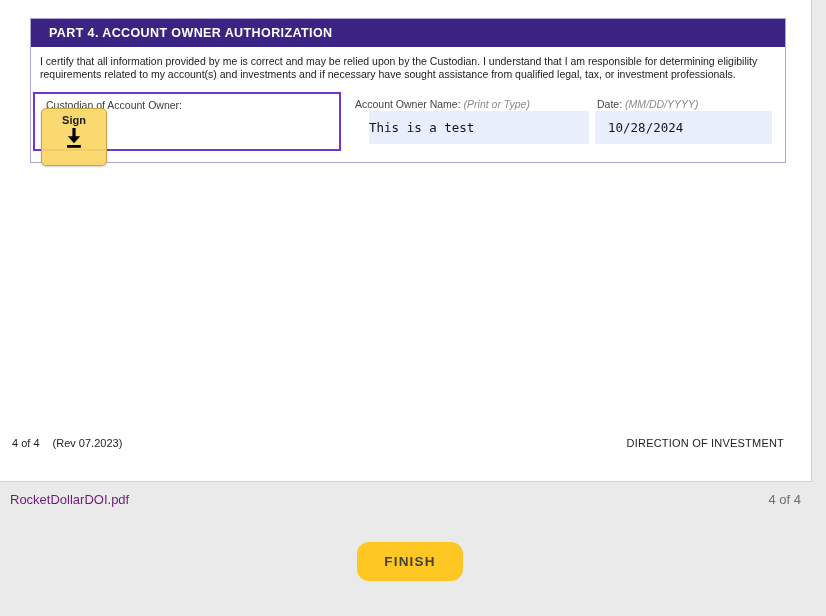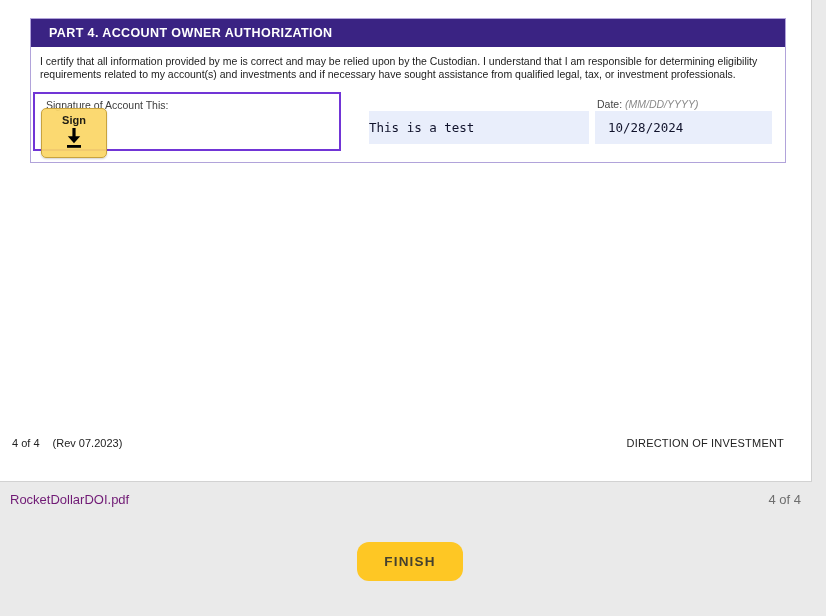--- a/index.html
+++ b/index.html
@@ -65,21 +65,21 @@
     display: block;
     padding: 5px 0 0 11px;
     font-size: 10.5px;
     color: #3c3c3c;
   }
   
   .sign-tab {
     position: absolute;
     left: 41px; top: 108px;
     width: 66px;
-    height: 50px;
+    height: 58px;
     background: rgba(251, 214, 102, 0.93);
     border: 1px solid #c8a33e;
     border-radius: 5px;
     box-shadow: 0 1px 2px rgba(0,0,0,0.18);
     text-align: center;
     cursor: pointer;
     z-index: 5;
   }
   .sign-tab-label {
     display: block;
@@ -165,31 +165,35 @@
 <div class="root">
 
   <div class="doc-area">
 
     <div class="section">
       <div class="section-header">PART 4. ACCOUNT OWNER AUTHORIZATION</div>
       <div class="cert-text">I certify that all information provided by me is correct and may be relied upon by the Custodian. I understand that I am responsible for determining eligibility requirements related to my account(s) and investments and if necessary have sought assistance from qualified legal, tax, or investment professionals.</div>
     </div>
 
     <div class="sig-field">
-      <span class="sig-label">Signature of Account This:</span>
+      <span class="sig-label">Custodian of Account Owner:</span>
     </div>
 
     <div class="sign-tab">
       <span class="sign-tab-label">Sign</span>
       <svg width="24" height="22" viewBox="0 0 24 22">
         <path d="M10.4 1 h3.2 v8.2 h4.6 L12 16.2 5.8 9.2 h4.6 Z" fill="#000000"></path>
         <rect x="5" y="18" width="14" height="2.8" fill="#000000"></rect>
       </svg>
     </div>
 
+    <div class="field-label label-name">
+      <span>Account Owner Name:</span>
+      <span class="hint">(Print or Type)</span>
+    </div>
     <div class="field-box field-name">
       <span>This is a test</span>
     </div>
 
     <div class="field-label label-date">
       <span>Date:</span>
       <span class="hint">(MM/DD/YYYY)</span>
     </div>
     <div class="field-box field-date">
       <span>10/28/2024</span>

